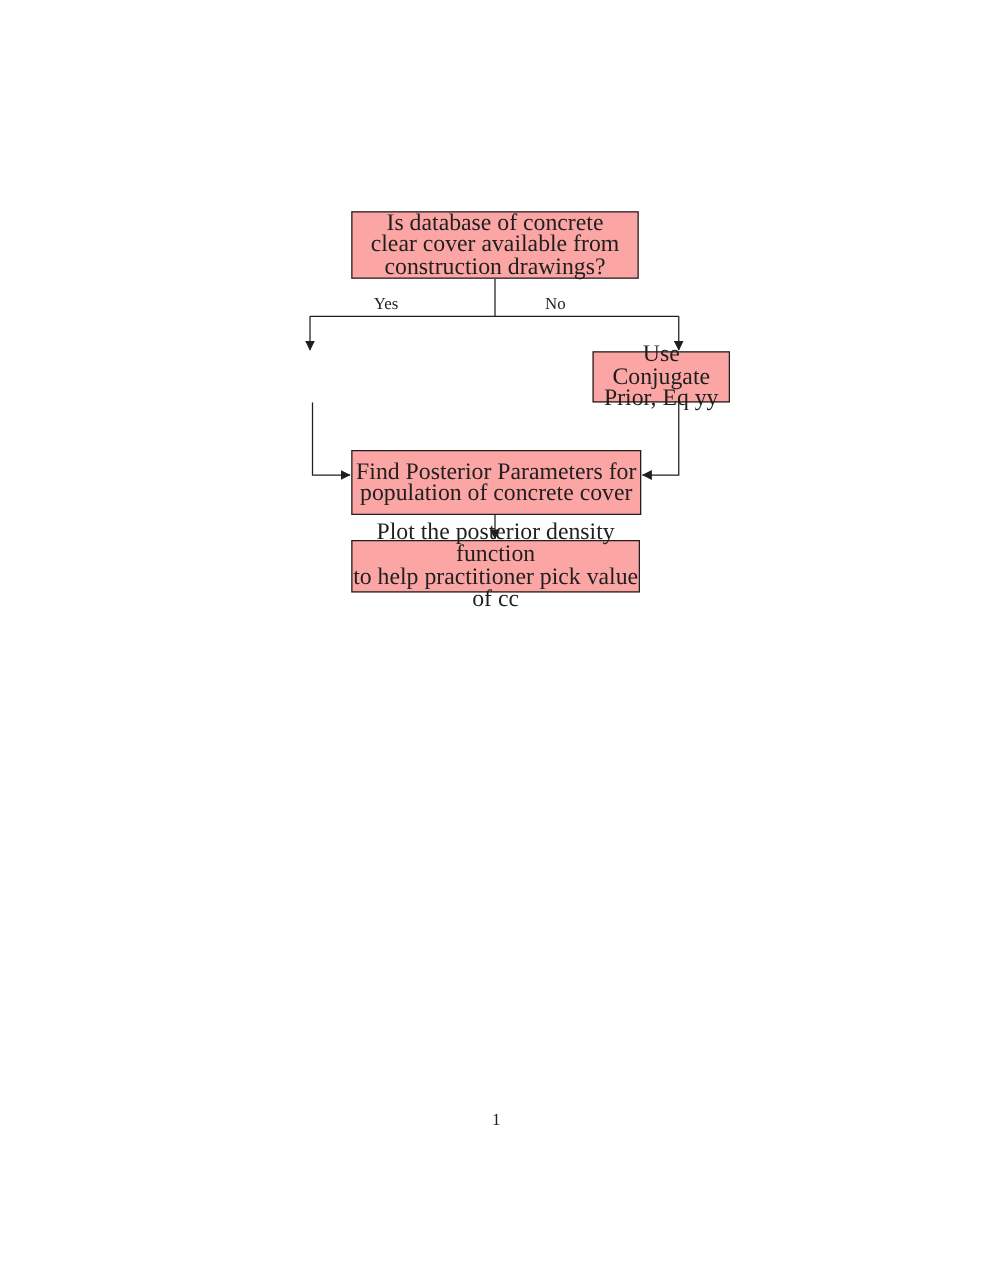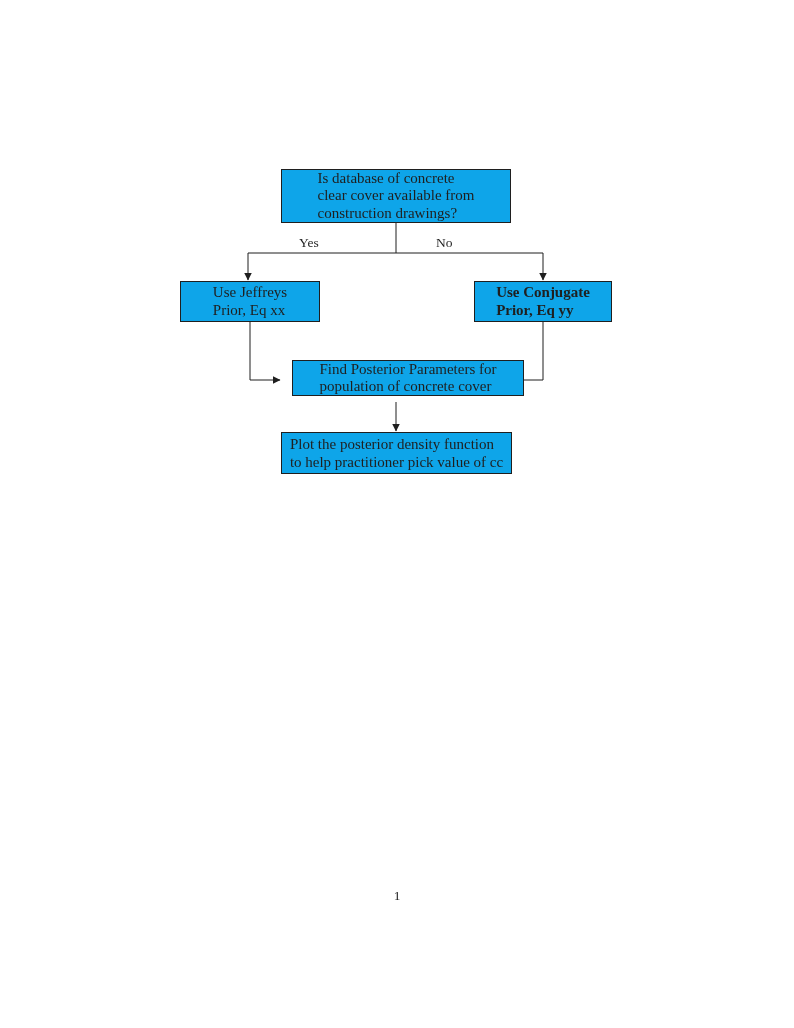--- a/index.html
+++ b/index.html
@@ -19,30 +19,30 @@
     left: 0; top: 0;
     width: 794px; height: 1028px;
     pointer-events: none;
   }
   .fbox {
     position: absolute;
     border: 1px solid #1f1f1f;
     display: flex;
     align-items: center;
     justify-content: center;
-    text-align: left;
+    text-align: center;
     white-space: pre-line;
-    font-size: 15px;
+    font-size: 19px;
     line-height: 17.5px;
-    background: #0ea5e9;
+    background: #fca5a5;
   }
   .box-decision { left: 281px; top: 169px; width: 230px; height: 54px; }
   .box-jeffreys { left: 180px; top: 281px; width: 140px; height: 41px; }
-  .box-conjugate { left: 474px; top: 281px; width: 138px; height: 41px; font-weight: bold; }
-  .box-posterior { left: 292px; top: 360px; width: 232px; height: 36px; }
+  .box-conjugate { left: 474px; top: 281px; width: 110px; height: 41px; }
+  .box-posterior { left: 281px; top: 360px; width: 232px; height: 52px; }
   .box-plot { left: 281px; top: 432px; width: 231px; height: 42px; line-height: 18px; }
   .branch-label {
     position: absolute;
     top: 234px;
     width: 44px;
     font-size: 13.5px;
     line-height: 17px;
   }
   .label-yes { left: 299px; }
   .label-no { left: 436px; }
@@ -93,22 +93,20 @@
     <line x1="396" y1="402" x2="396" y2="431" stroke="#1f1f1f" stroke-width="1" marker-end="url(#arrow)"></line>
   </svg>
 
   <div class="fbox box-decision">Is database of concrete
 clear cover available from
 construction drawings?</div>
 
   <span class="branch-label label-yes">Yes</span>
   <span class="branch-label label-no">No</span>
 
-  <div class="fbox box-jeffreys">Use Jeffreys
-Prior, Eq xx</div>
 
   <div class="fbox box-conjugate">Use Conjugate
 Prior, Eq yy</div>
 
   <div class="fbox box-posterior">Find Posterior Parameters for
 population of concrete cover</div>
 
   <div class="fbox box-plot">Plot the posterior density function
 to help practitioner pick value of cc</div>
 

